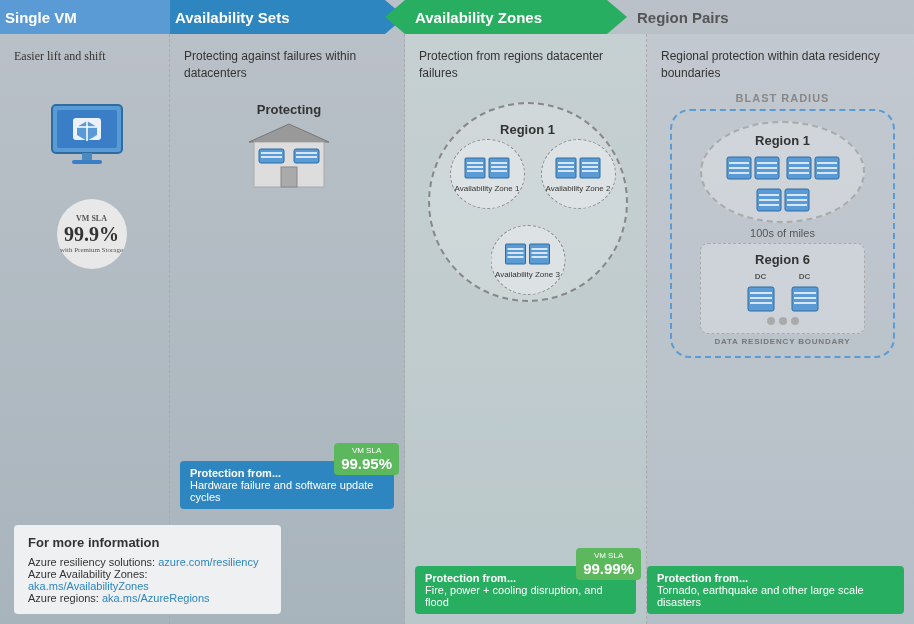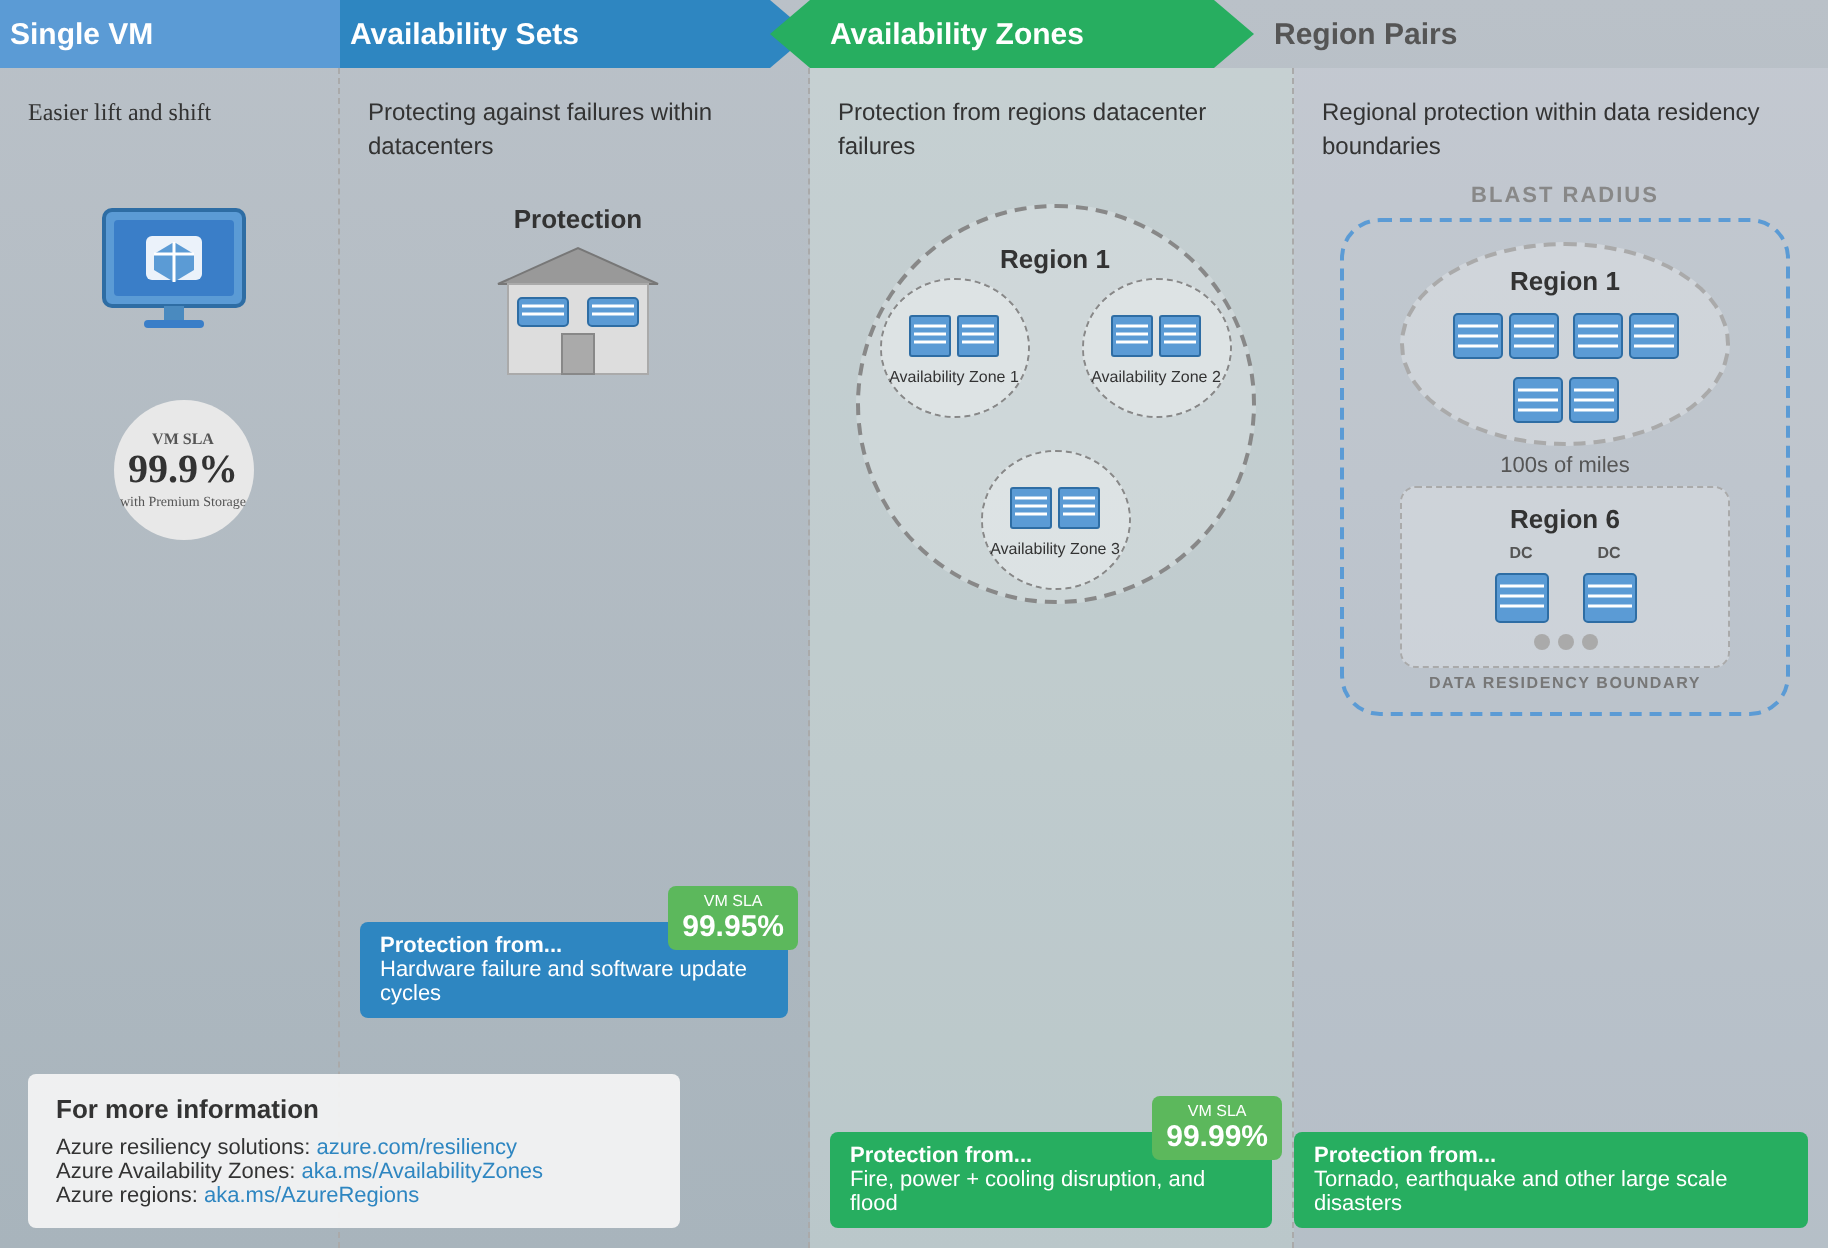--- a/index.html
+++ b/index.html
@@ -202,21 +202,21 @@
       height: 70px;
       border: 1.5px dashed #888;
       border-radius: 50%;
       background: rgba(255,255,255,0.3);
       display: flex;
       flex-direction: column;
       align-items: center;
       justify-content: center;
     }
 
-    .az-zone-1 { top: 35px; left: 10px; }
+    .az-zone-1 { top: 35px; left: 20px; }
     .az-zone-2 { top: 35px; right: 10px; }
     .az-zone-3 { bottom: 5px; left: 50%; transform: translateX(-50%); }
 
     .az-zone-label {
       font-size: 8px;
       color: #333;
       text-align: center;
       margin-top: 4px;
     }
 
@@ -254,21 +254,21 @@
       font-size: 11px;
       color: #555;
       margin: 4px 0;
     }
 
     
     .info-box {
       position: absolute;
       bottom: 10px;
       left: 14px;
-      width: 326px;
+      width: 267px;
       background: rgba(245,245,245,0.92);
       border-radius: 4px;
       padding: 10px 14px;
       font-size: 11px;
       color: #333;
       z-index: 20;
     }
 
     .info-box-title {
       font-weight: 700;
@@ -358,21 +358,21 @@
         <span class="sla-value">99.9%</span>
         <span class="sla-sub">with Premium Storage</span>
       </div>
     </div>
   </div>
 
   <div class="col col-avail-sets">
     <div class="col-subtitle">Protecting against failures within datacenters</div>
 
     <div class="datacenter-area">
-      <div class="datacenter-label">Protection</div>
+      <div class="datacenter-label">Protecting</div>
       <svg width="100" height="70" viewBox="0 0 100 70">
 
         <polygon points="10,20 50,2 90,20" fill="#999" stroke="#777" stroke-width="1"></polygon>
 
         <rect x="15" y="20" width="70" height="45" fill="#ddd" stroke="#aaa" stroke-width="1"></rect>
 
         <rect x="42" y="45" width="16" height="20" fill="#aaa" stroke="#888" stroke-width="1"></rect>
 
         <rect x="20" y="27" width="25" height="14" rx="2" fill="#5b9bd5" stroke="#2e6da4" stroke-width="1"></rect>
         <line x1="22" y1="31" x2="43" y2="31" stroke="white" stroke-width="1.5"></line>

